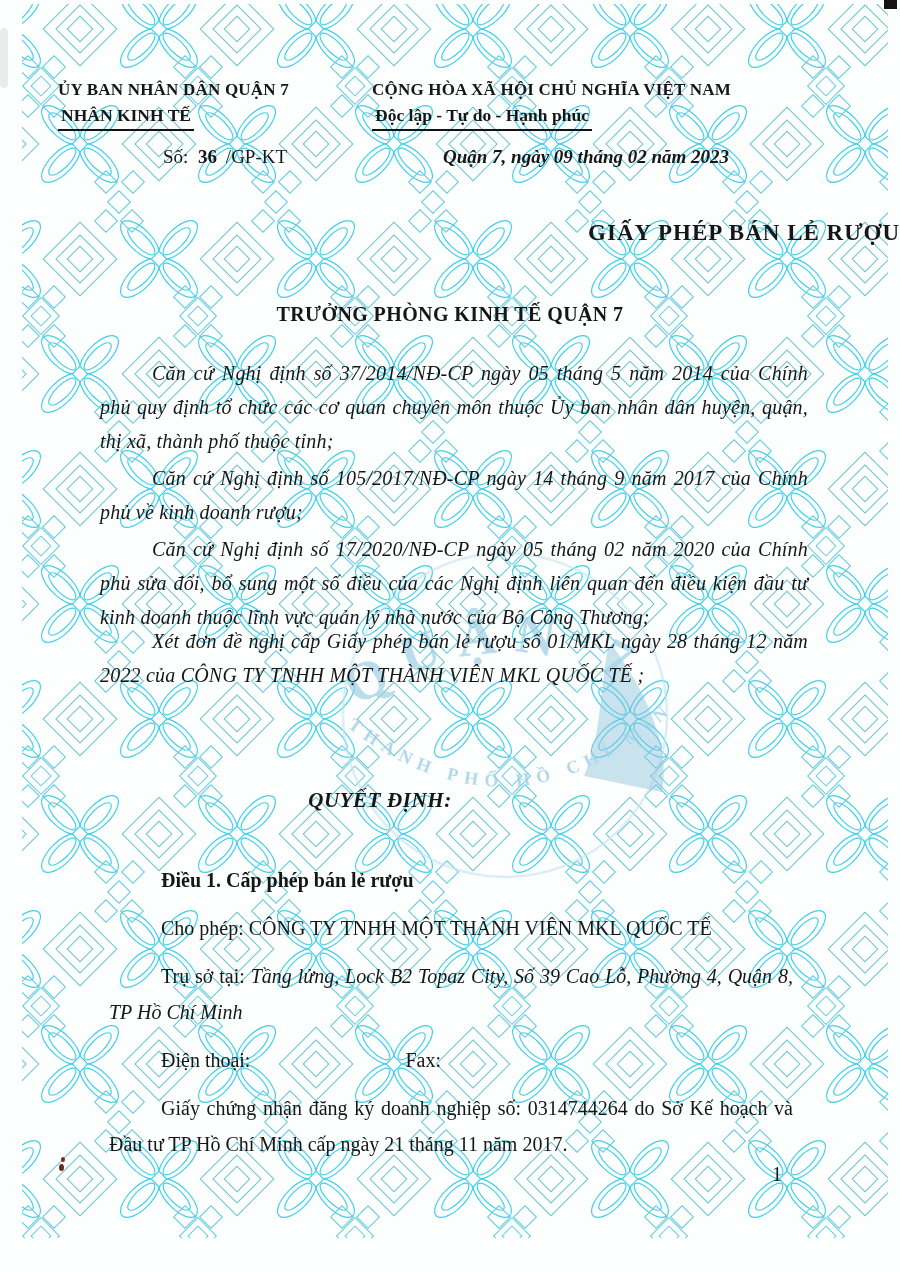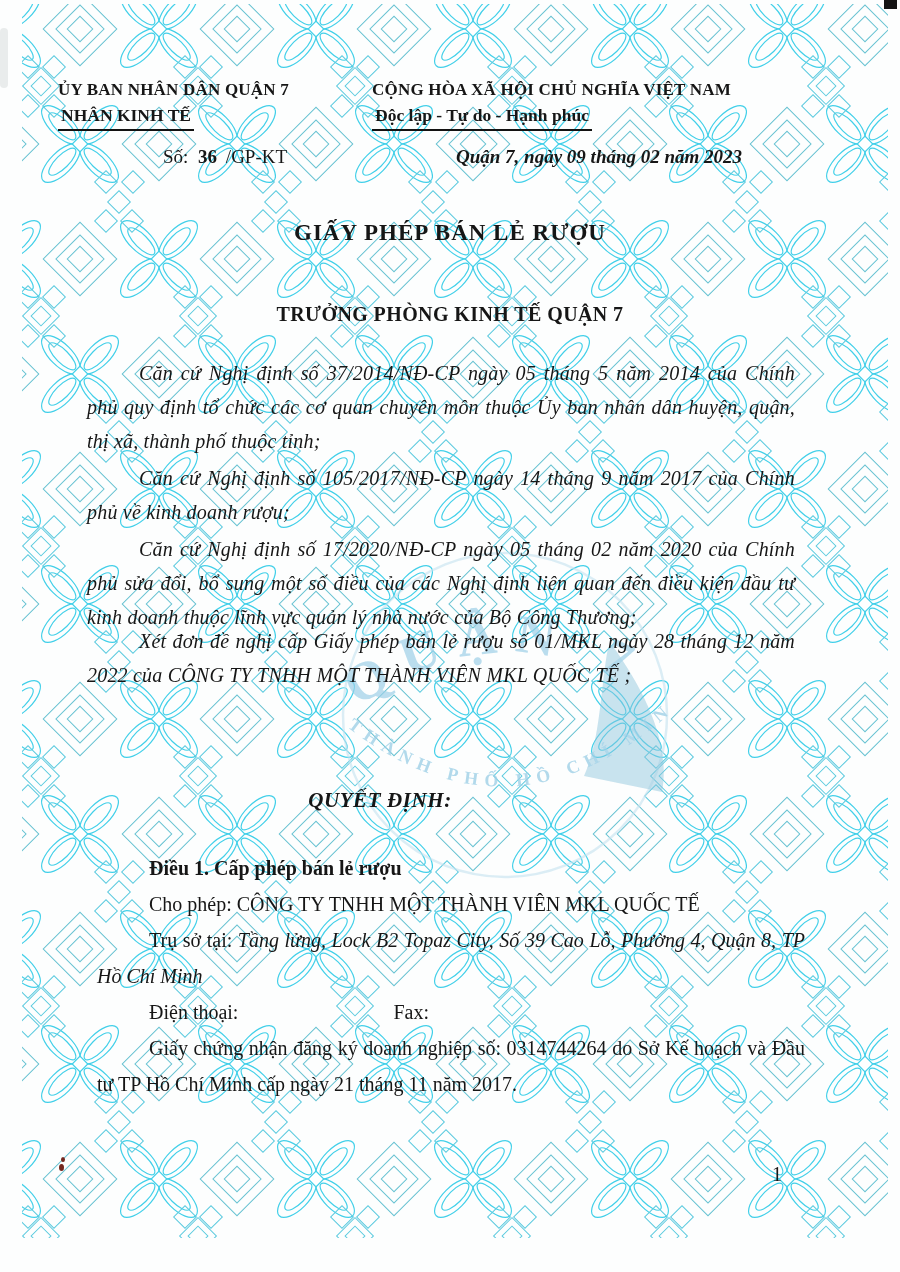--- a/index.html
+++ b/index.html
@@ -14,39 +14,39 @@
   
   .hdr-left{left:58px;top:78px;width:316px;text-align:left;}
   .hdr-right{left:372px;top:78px;width:392px;text-align:left;}
   .hdr-line1{font-size:17px;font-weight:bold;letter-spacing:.2px;line-height:24px;}
   .hdr-underlined{display:inline-block;font-size:17.5px;font-weight:bold;
     border-bottom:2.5px solid #121212;padding:0 3px 2px 3px;line-height:23px;margin-top:2px;}
   .so-line{left:163px;top:146px;font-size:19px;}
   .so-label{font-weight:normal;}
   .so-num{font-weight:bold;margin-left:5px;}
   .so-suffix{margin-left:4px;}
-  .date-line{left:456px;top:146px;font-size:19px;font-weight:bold;font-style:italic;}
+  .date-line{left:443px;top:146px;font-size:19px;font-weight:bold;font-style:italic;}
   
-  .doc-title{left:0;top:220px;width:900px;text-align:center;
+  .doc-title{left:0;top:220px;width:900px;text-align:right;
     font-size:23px;font-weight:bold;letter-spacing:1px;}
   .issuer-title{left:0;top:303px;width:900px;text-align:center;
     font-size:20px;font-weight:bold;letter-spacing:.4px;}
   .decision-title{left:0;top:788px;width:760px;text-align:center;
     font-size:21px;font-weight:bold;letter-spacing:.6px;font-style:italic;}
   
-  .preamble{left:87px;top:356px;width:708px;}
+  .preamble{left:100px;top:356px;width:708px;}
   .preamble p{
     margin:0 0 3px 0;font-size:20px;font-style:italic;line-height:34px;
     text-align:justify;text-indent:52px;letter-spacing:.2px;
   }
   .preamble p.tight{margin-bottom:-10px;}
   .preamble p.wide{margin-bottom:8px;}
   
   .article{left:97px;top:850px;width:708px;font-size:20px;line-height:36px;}
-  .article .row{text-indent:52px;text-align:justify;margin:0;}
+  .article .row{text-indent:52px;text-align:justify;margin:12px;}
   .art-heading{font-weight:bold;margin-bottom:4px;}
   .permit-row{margin-bottom:6px;}
   .hq-row{margin-bottom:4px;}
   .phone-row{margin-bottom:4px;}
   .loc-row{margin-bottom:-6px;}
   .ital{font-style:italic;}
   .fax-label{margin-left:150px;}
   
   .page-num{left:772px;top:1163px;font-size:20px;}
   .corner-mark{left:884px;top:0;width:13px;height:9px;background:#141414;}

